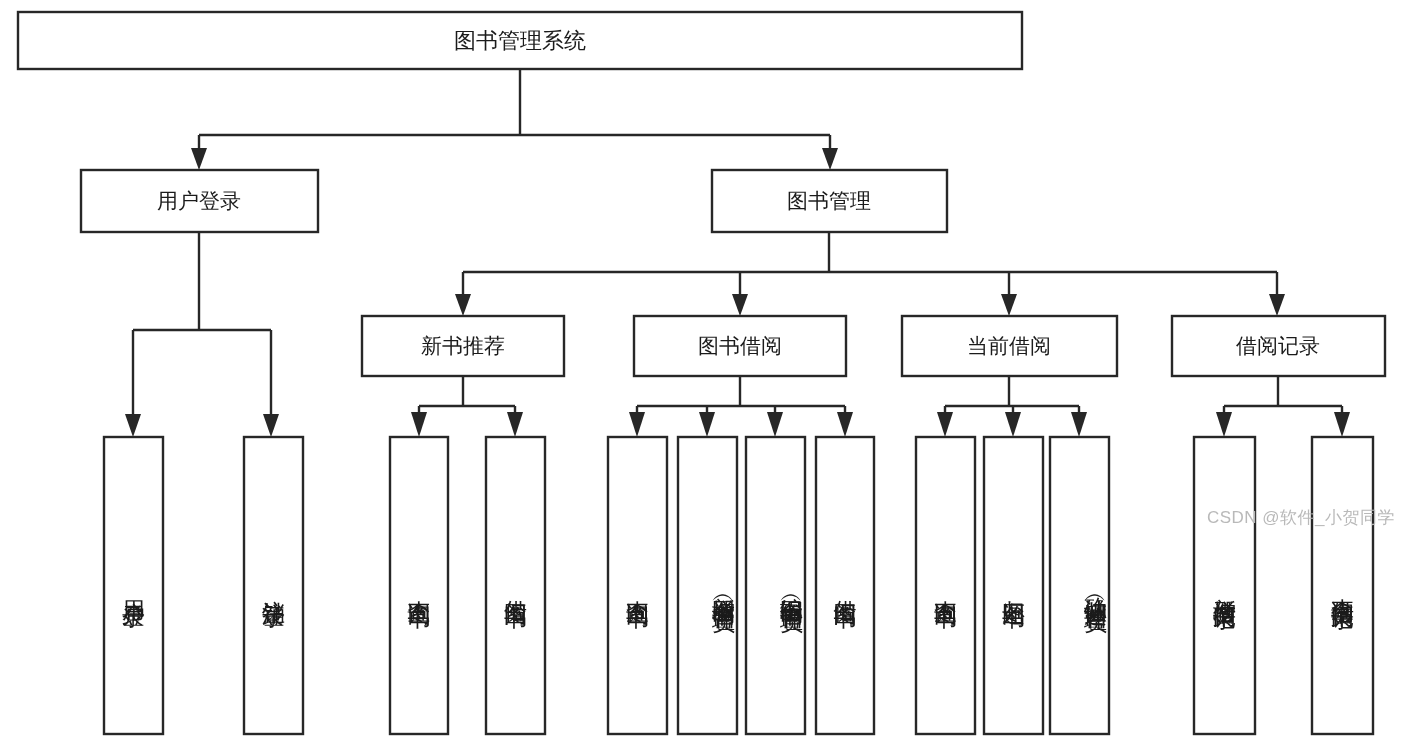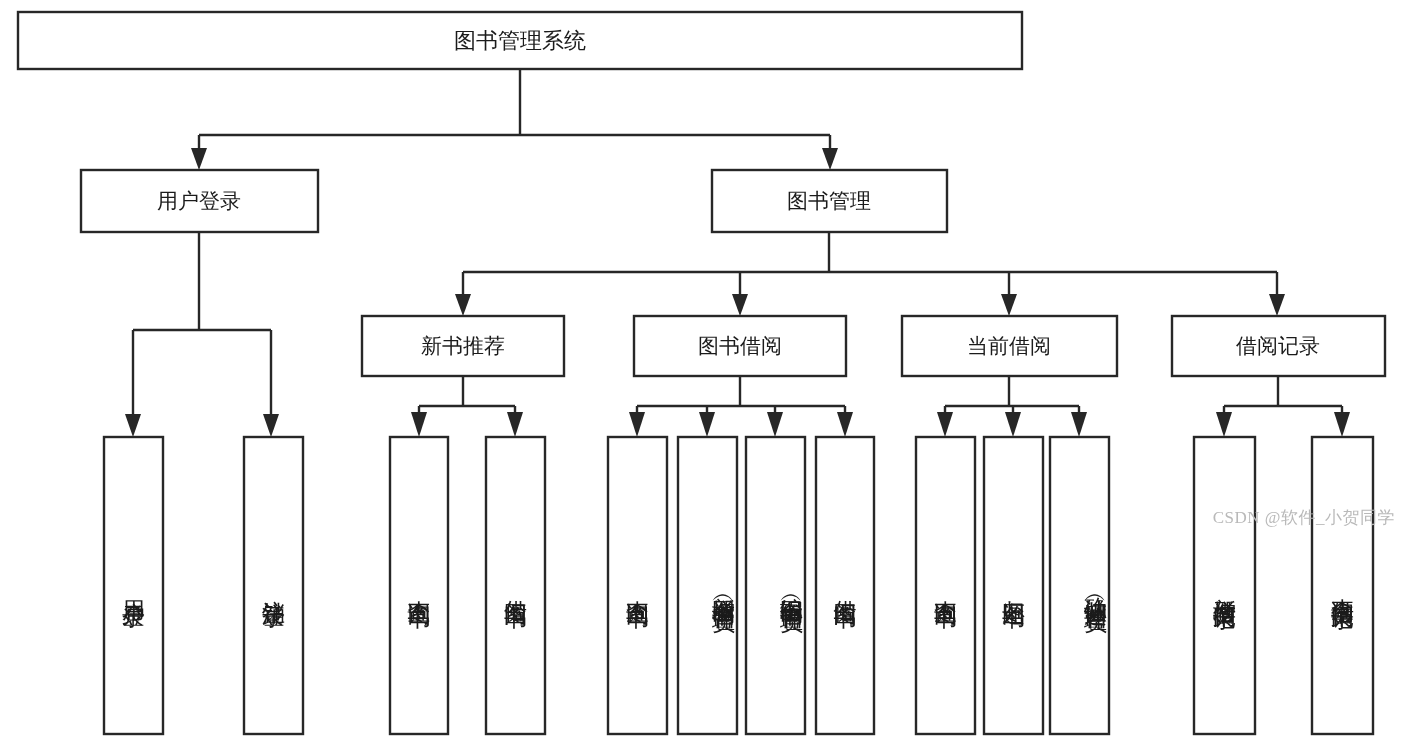--- a/index.html
+++ b/index.html
@@ -68,21 +68,21 @@
     align-items: center;
     justify-content: center;
     white-space: nowrap;
     text-align: center;
     pointer-events: none;
   }
   .watermark {
     position: absolute;
     right: 10px;
     bottom: 6px;
-    font-family: Liberation Serif, serif;
+    font-family: Liberation Sans, sans-serif;
     font-size: 17px;
     color: #b9b9b9;
     letter-spacing: 0.5px;
     white-space: nowrap;
   }
 </style>
 </head>
 <body>
 
 <div id="diagram-root">

